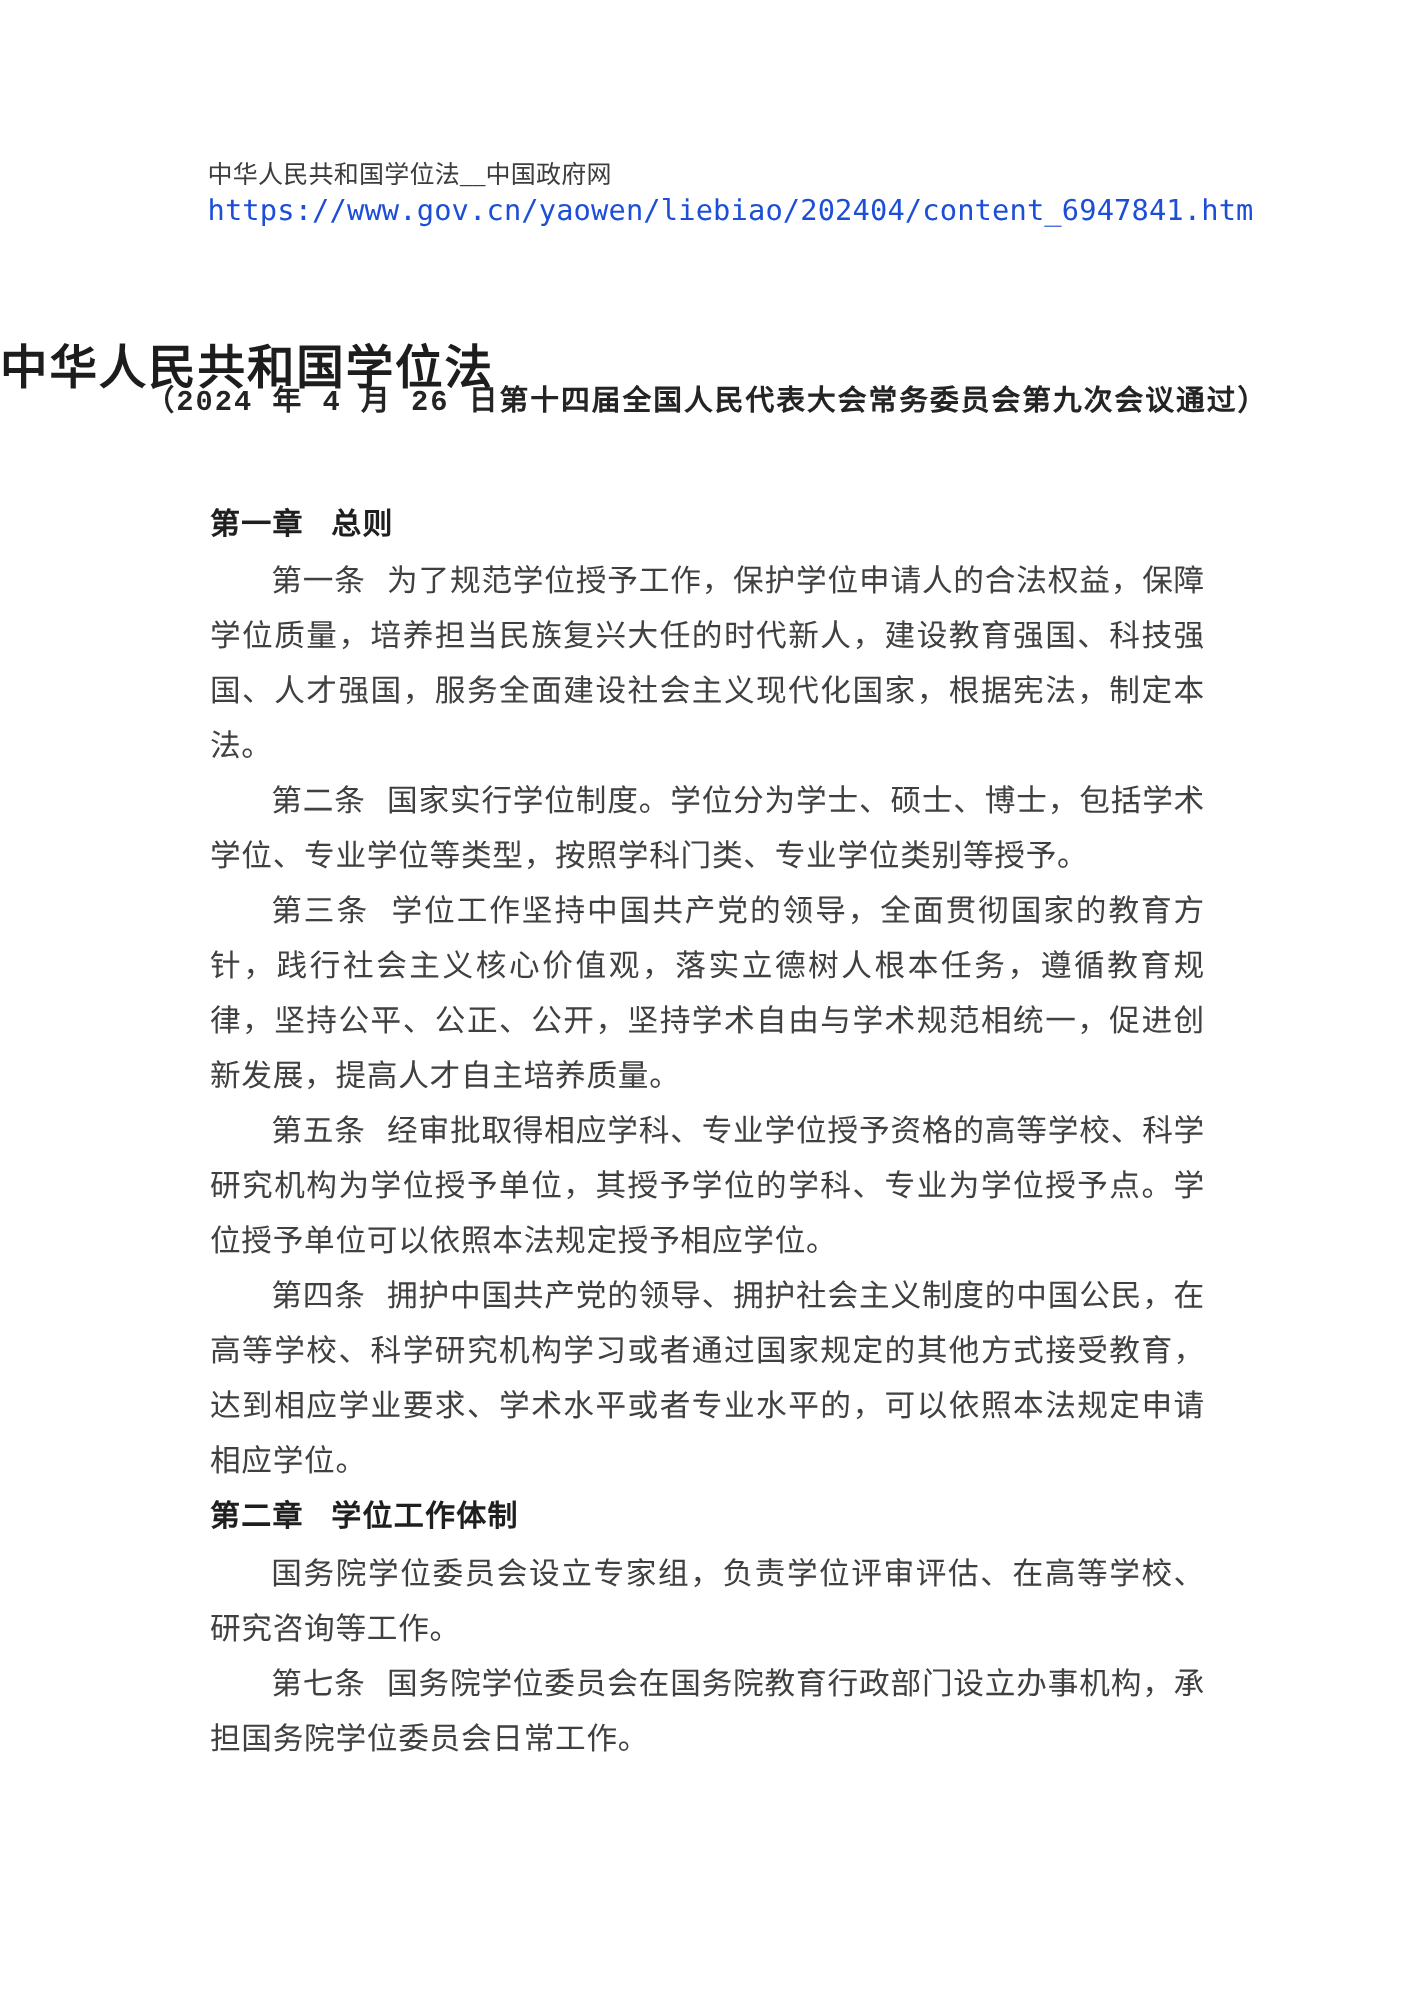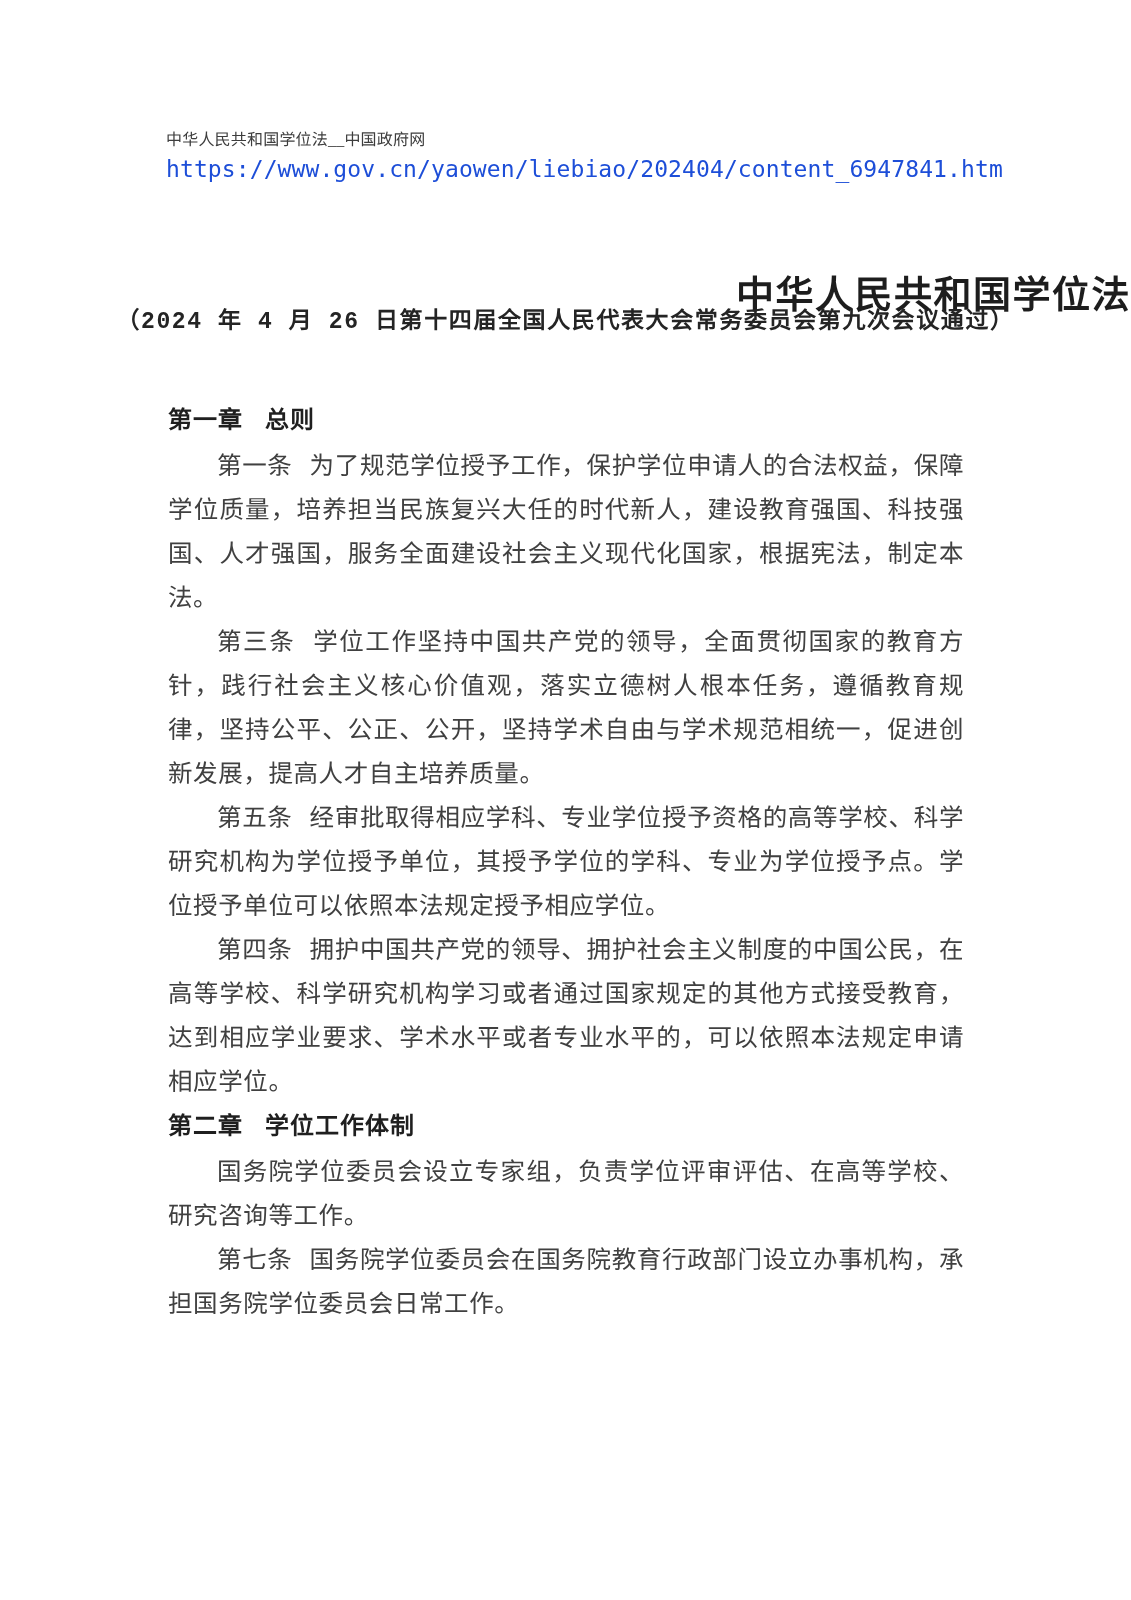--- a/index.html
+++ b/index.html
@@ -21,42 +21,42 @@
 
   
   .doc-header {
     position: absolute;
     left: 166px;
     top: 126px;
     width: 830px;
   }
   .header-sitename {
     font-family: "Liberation Serif", "DejaVu Serif", serif;
-    font-size: 16px;
+    font-size: 20px;
     line-height: 28px;
     color: #3d3d3d;
     letter-spacing: 0.2px;
     white-space: nowrap;
   }
   .header-url {
     font-family: "DejaVu Sans Mono", "Liberation Mono", monospace;
     font-size: 23px;
     line-height: 30px;
     color: #1d4ed8;
     letter-spacing: 0.1px;
     white-space: nowrap;
   }
 
   
   .doc-title {
     position: absolute;
     left: 0;
     top: 246px;
     width: 1131px;
-    text-align: right;
+    text-align: left;
     font-family: "Liberation Serif", "DejaVu Serif", serif;
     font-weight: 700;
     font-size: 38px;
     line-height: 48px;
     letter-spacing: 1.5px;
     color: #1d1d1d;
   }
   .doc-subtitle {
     position: absolute;
     left: 0;
@@ -132,20 +132,21 @@
   <div class="doc-subtitle">（2024 年 4 月 26 日第十四届全国人民代表大会常务委员会第九次会议通过）</div>
 
   <div class="doc-body">
 
     <div class="chapter-heading" id="chapter-1">
       <span>第一章</span><span class="gap"></span><span>总则</span>
     </div>
 
     <p class="para"><span class="art-label">第一条</span><span class="art-gap"></span><span>为了规范学位授予工作，保护学位申请人的合法权益，保障学位质量，培养担当民族复兴大任的时代新人，建设教育强国、科技强国、人才强国，服务全面建设社会主义现代化国家，根据宪法，制定本法。</span></p>
 
+    <p class="para"><span class="art-label">第二条</span><span class="art-gap"></span><span>国家实行学位制度。学位分为学士、硕士、博士，包括学术学位、专业学位等类型，按照学科门类、专业学位类别等授予。</span></p>
 
     <p class="para"><span class="art-label">第三条</span><span class="art-gap"></span><span>学位工作坚持中国共产党的领导，全面贯彻国家的教育方针，践行社会主义核心价值观，落实立德树人根本任务，遵循教育规律，坚持公平、公正、公开，坚持学术自由与学术规范相统一，促进创新发展，提高人才自主培养质量。</span></p>
 
     <p class="para"><span class="art-label">第五条</span><span class="art-gap"></span><span>经审批取得相应学科、专业学位授予资格的高等学校、科学研究机构为学位授予单位，其授予学位的学科、专业为学位授予点。学位授予单位可以依照本法规定授予相应学位。</span></p>
 
     <p class="para"><span class="art-label">第四条</span><span class="art-gap"></span><span>拥护中国共产党的领导、拥护社会主义制度的中国公民，在高等学校、科学研究机构学习或者通过国家规定的其他方式接受教育，达到相应学业要求、学术水平或者专业水平的，可以依照本法规定申请相应学位。</span></p>
 
     <div class="chapter-heading" id="chapter-2">
       <span>第二章</span><span class="gap"></span><span>学位工作体制</span>
     </div>

